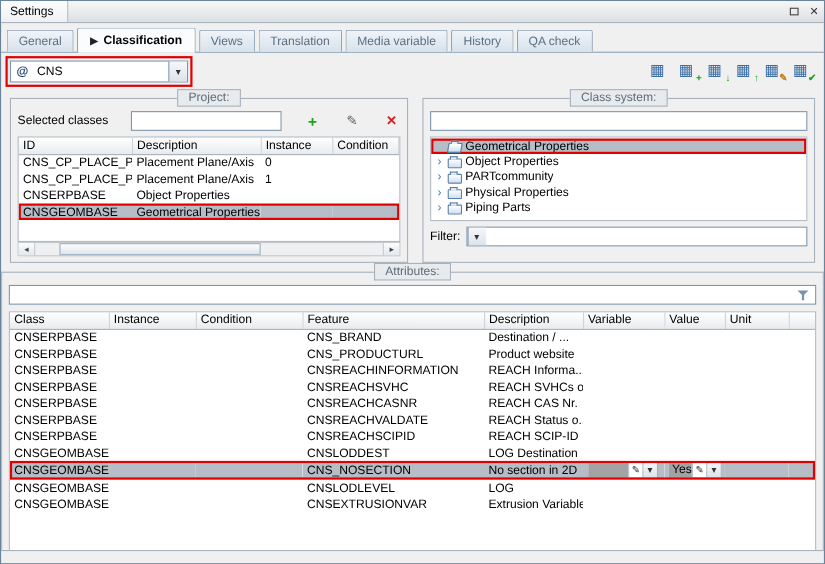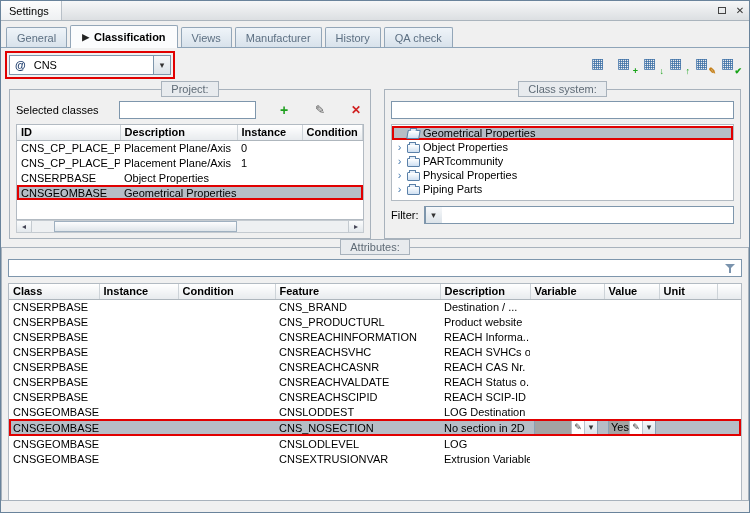--- a/index.html
+++ b/index.html
@@ -53,21 +53,21 @@
   .selrow{display:flex;align-items:center;gap:20px;margin:2px 0 5px 0}
   .selrow .tinput{flex:1;min-width:0}
   .iconbtn{width:16px;height:16px;display:flex;align-items:center;justify-content:center}
   .plus{color:#1fa01f;font-weight:bold;font-size:14px}
   .editic{color:#555;font-size:12px}
   .redx{color:#d02020;font-weight:bold;font-size:12px}
   .tablebox{background:#fff;border:1px solid #b2bac2;overflow:hidden}
   .project .tablebox{height:103px}
   table{width:100%;border-collapse:collapse;table-layout:fixed;font-size:11px}
   th{background:linear-gradient(#ffffff,#e8ebee);border-right:1px solid #cdd3d8;border-bottom:1px solid #aeb6bd;
-    font-weight:bold;text-align:left;padding:1px 4px;height:15px;white-space:nowrap;overflow:hidden}
+    font-weight:normal;text-align:left;padding:1px 4px;height:15px;white-space:nowrap;overflow:hidden}
   td{padding:1px 4px;height:15px;white-space:nowrap;overflow:hidden;vertical-align:middle}
   tr.sel td{background:var(--selbg)}
   .hscroll{display:flex;align-items:stretch;height:13px;margin-top:auto;background:#eef0f2;border:1px solid #c4cad0}
   .sarrow{width:15px;text-align:center;font-size:8px;line-height:11px;color:#445;
     background:linear-gradient(#fbfcfd,#e3e8ec);border-right:1px solid #c4cad0;border-left:1px solid #c4cad0}
   .sarrow:first-child{border-left:none}.sarrow:last-child{border-right:none}
   .strack{flex:1;position:relative}
   .sthumb{position:absolute;left:7%;width:58%;top:0;bottom:0;background:linear-gradient(#fdfdfe,#dfe5ea);border:1px solid #9fb0c0}
 
   
@@ -126,21 +126,24 @@
         <span class="tab-text">General</span>
       </div>
       <div class="tab active">
         <span class="tab-arrow">▶</span>
         <span class="tab-text">Classification</span>
       </div>
       <div class="tab">
         <span class="tab-text">Views</span>
       </div>
       <div class="tab">
-        <span class="tab-text">Manufacturer</span>
+        <span class="tab-text">Translation</span>
+      </div>
+      <div class="tab">
+        <span class="tab-text">Media variable</span>
       </div>
       <div class="tab">
         <span class="tab-text">History</span>
       </div>
       <div class="tab">
         <span class="tab-text">QA check</span>
       </div>
     </div>
 
   <div class="toprow">

